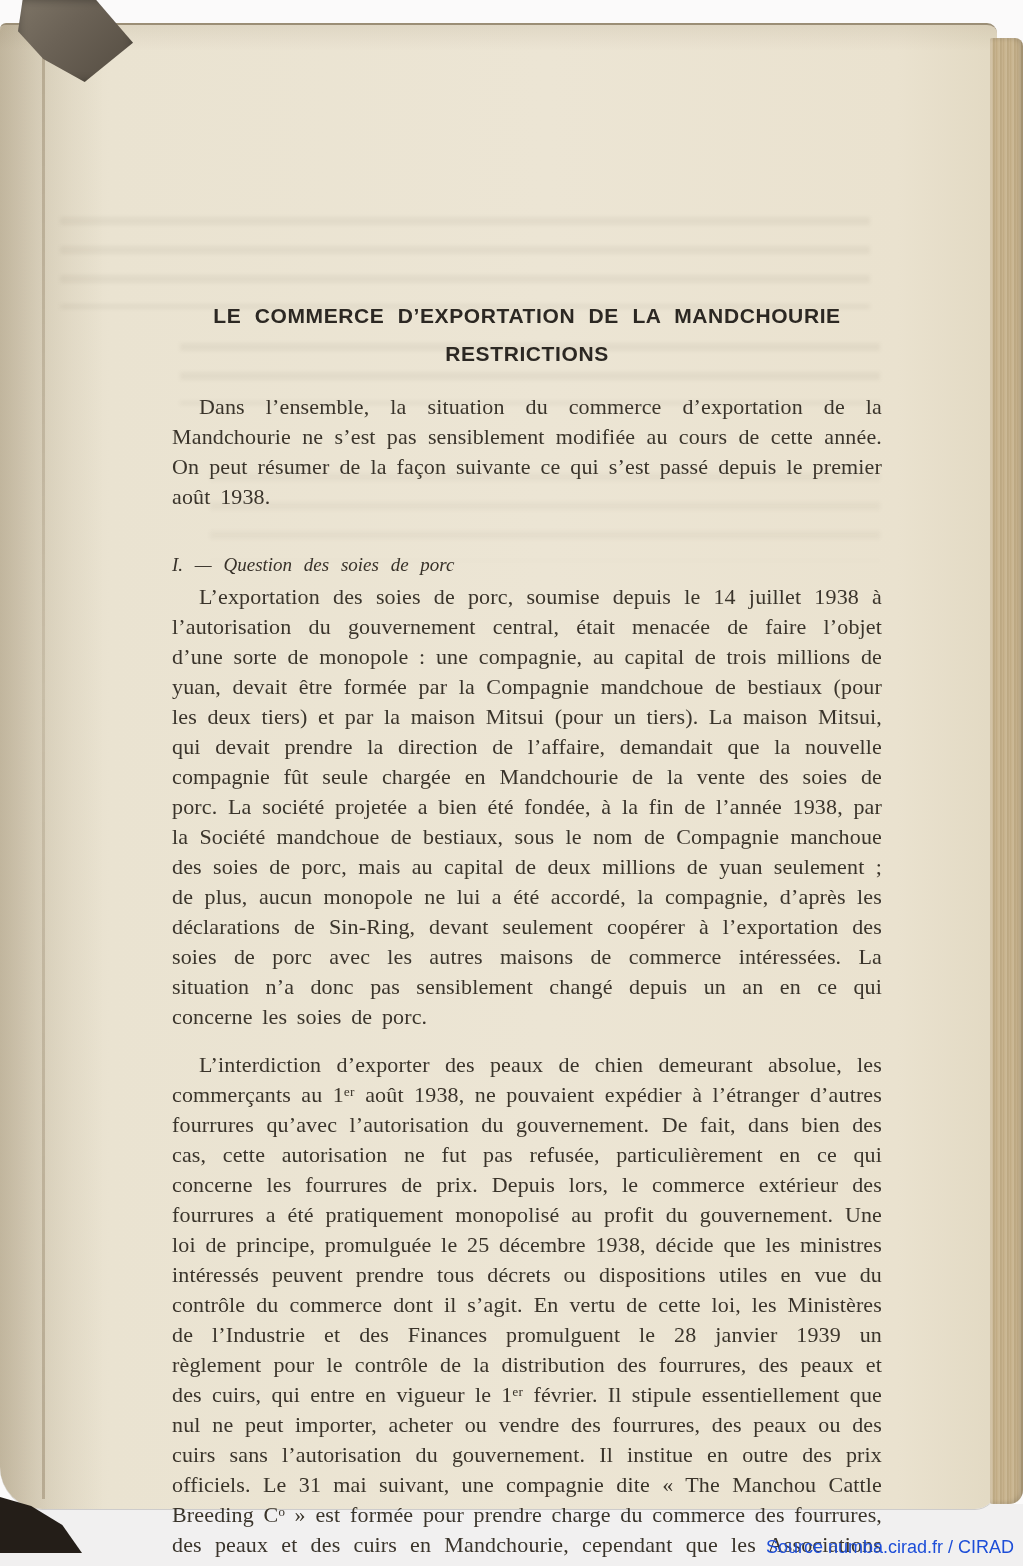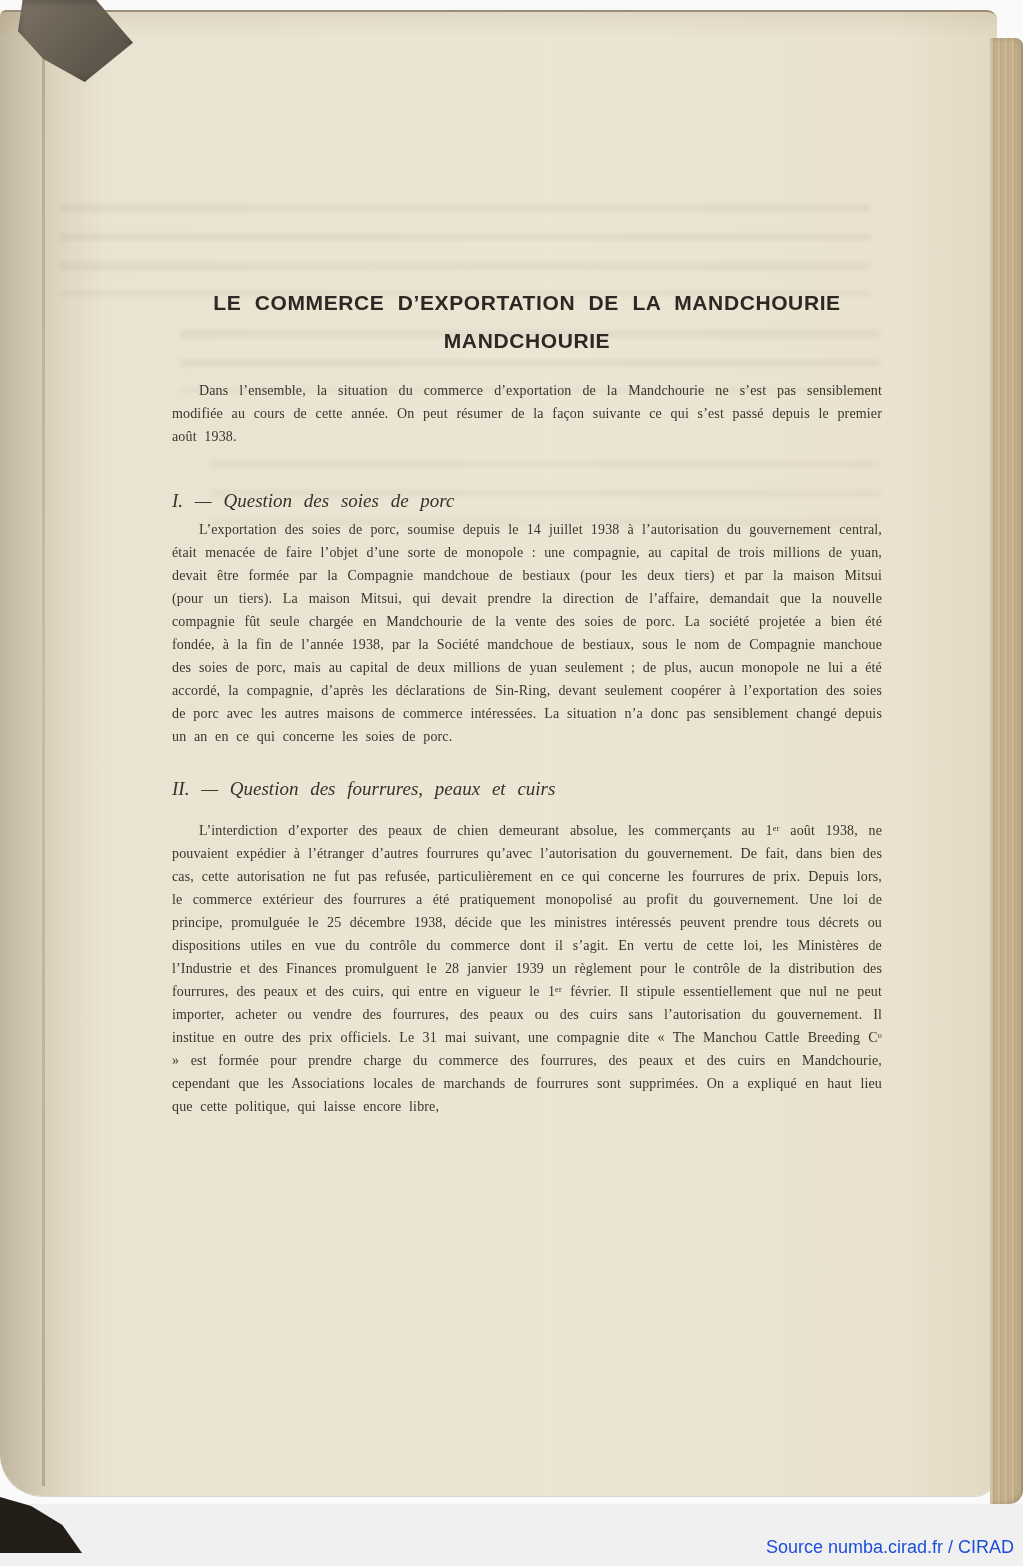--- a/index.html
+++ b/index.html
@@ -29,21 +29,21 @@
     left: 18px; top: 0;
     width: 115px; height: 82px;
     background: linear-gradient(135deg, #7d7466 0%, #6b6256 40%, #544c41 100%);
     clip-path: polygon(4% 0, 68% 0, 100% 52%, 58% 100%, 22% 72%, 0 38%);
     box-shadow: inset 0 0 10px rgba(0,0,0,0.35);
   }
 
   
   .page {
     position: absolute;
-    left: 0; top: 10px;
+    left: 0; top: 23px;
     width: 997px; height: 1484px;
     background:
       linear-gradient(180deg, rgba(120,100,70,0.10) 0, rgba(120,100,70,0) 26px),
       linear-gradient(90deg, #d9cfb8 0%, #e5ddc9 5%, #eae3d1 11%, #ece5d4 55%, #eae2cf 90%, #e3dac4 99%);
     border-top: 2px solid #9b8e76;
     border-radius: 6px 10px 22px 42px;
     box-shadow: 0 1px 0 rgba(0,0,0,0.15);
   }
 
   
@@ -109,22 +109,22 @@
     font-weight: 700;
     font-size: 21px;
     line-height: 38px;
     letter-spacing: 0.6px;
     word-spacing: 7px;
     color: #2c2823;
   }
 
   .body-par {
     margin: 0;
-    font-size: 14px;
-    line-height: 23px;
+    font-size: 22px;
+    line-height: 30px;
     letter-spacing: 0.15px;
     word-spacing: 4px;
     text-align: justify;
     text-indent: 27px;
   }
   .par-intro   { margin-top: 19px; }
   .par-sec     { margin-top: 5px; }
 
   .section-heading {
     margin: 0;
@@ -157,29 +157,28 @@
   <div class="gutter-shade"></div>
   <div class="fold-line"></div>
 
   <div class="ghost ghost-a"></div>
   <div class="ghost ghost-b"></div>
   <div class="ghost ghost-c"></div>
 
   <div class="content">
     <div class="doc-title">
       <div>LE COMMERCE D’EXPORTATION DE LA MANDCHOURIE</div>
-      <div>MANDCHOURIE</div>
+      <div>RESTRICTIONS</div>
     </div>
 
     <p class="body-par par-intro">Dans l’ensemble, la situation du commerce d’exportation de la Mandchourie ne s’est pas sensiblement modifiée au cours de cette année. On peut résumer de la façon suivante ce qui s’est passé depuis le premier août 1938.</p>
 
     <h3 class="section-heading">I. — Question des soies de porc</h3>
     <p class="body-par par-sec">L’exportation des soies de porc, soumise depuis le 14 juillet 1938 à l’autorisation du gouvernement central, était menacée de faire l’objet d’une sorte de monopole : une compagnie, au capital de trois millions de yuan, devait être formée par la Compagnie mandchoue de bestiaux (pour les deux tiers) et par la maison Mitsui (pour un tiers). La maison Mitsui, qui devait prendre la direction de l’affaire, demandait que la nouvelle compagnie fût seule chargée en Mandchourie de la vente des soies de porc. La société projetée a bien été fondée, à la fin de l’année 1938, par la Société mandchoue de bestiaux, sous le nom de Compagnie manchoue des soies de porc, mais au capital de deux millions de yuan seulement ; de plus, aucun monopole ne lui a été accordé, la compagnie, d’après les déclarations de Sin-Ring, devant seulement coopérer à l’exportation des soies de porc avec les autres maisons de commerce intéressées. La situation n’a donc pas sensiblement changé depuis un an en ce qui concerne les soies de porc.</p>
 
-    <h3 class="section-heading second">II. — Question des fourrures, peaux et cuirs</h3>
     <p class="body-par par-sec2">L’interdiction d’exporter des peaux de chien demeurant absolue, les commerçants au 1ᵉʳ août 1938, ne pouvaient expédier à l’étranger d’autres fourrures qu’avec l’autorisation du gouvernement. De fait, dans bien des cas, cette autorisation ne fut pas refusée, particulièrement en ce qui concerne les fourrures de prix. Depuis lors, le commerce extérieur des fourrures a été pratiquement monopolisé au profit du gouvernement. Une loi de principe, promulguée le 25 décembre 1938, décide que les ministres intéressés peuvent prendre tous décrets ou dispositions utiles en vue du contrôle du commerce dont il s’agit. En vertu de cette loi, les Ministères de l’Industrie et des Finances promulguent le 28 janvier 1939 un règlement pour le contrôle de la distribution des fourrures, des peaux et des cuirs, qui entre en vigueur le 1ᵉʳ février. Il stipule essentiellement que nul ne peut importer, acheter ou vendre des fourrures, des peaux ou des cuirs sans l’autorisation du gouvernement. Il institue en outre des prix officiels. Le 31 mai suivant, une compagnie dite « The Manchou Cattle Breeding Cᵒ » est formée pour prendre charge du commerce des fourrures, des peaux et des cuirs en Mandchourie, cependant que les Associations locales de marchands de fourrures sont supprimées. On a expliqué en haut lieu que cette politique, qui laisse encore libre,</p>
   </div>
 </div>
 
 <div class="page-edge-stack"></div>
 <div class="binding-tab"></div>
 <div class="cover-corner"></div>
 
 <div class="source-credit">Source numba.cirad.fr / CIRAD</div>
 

